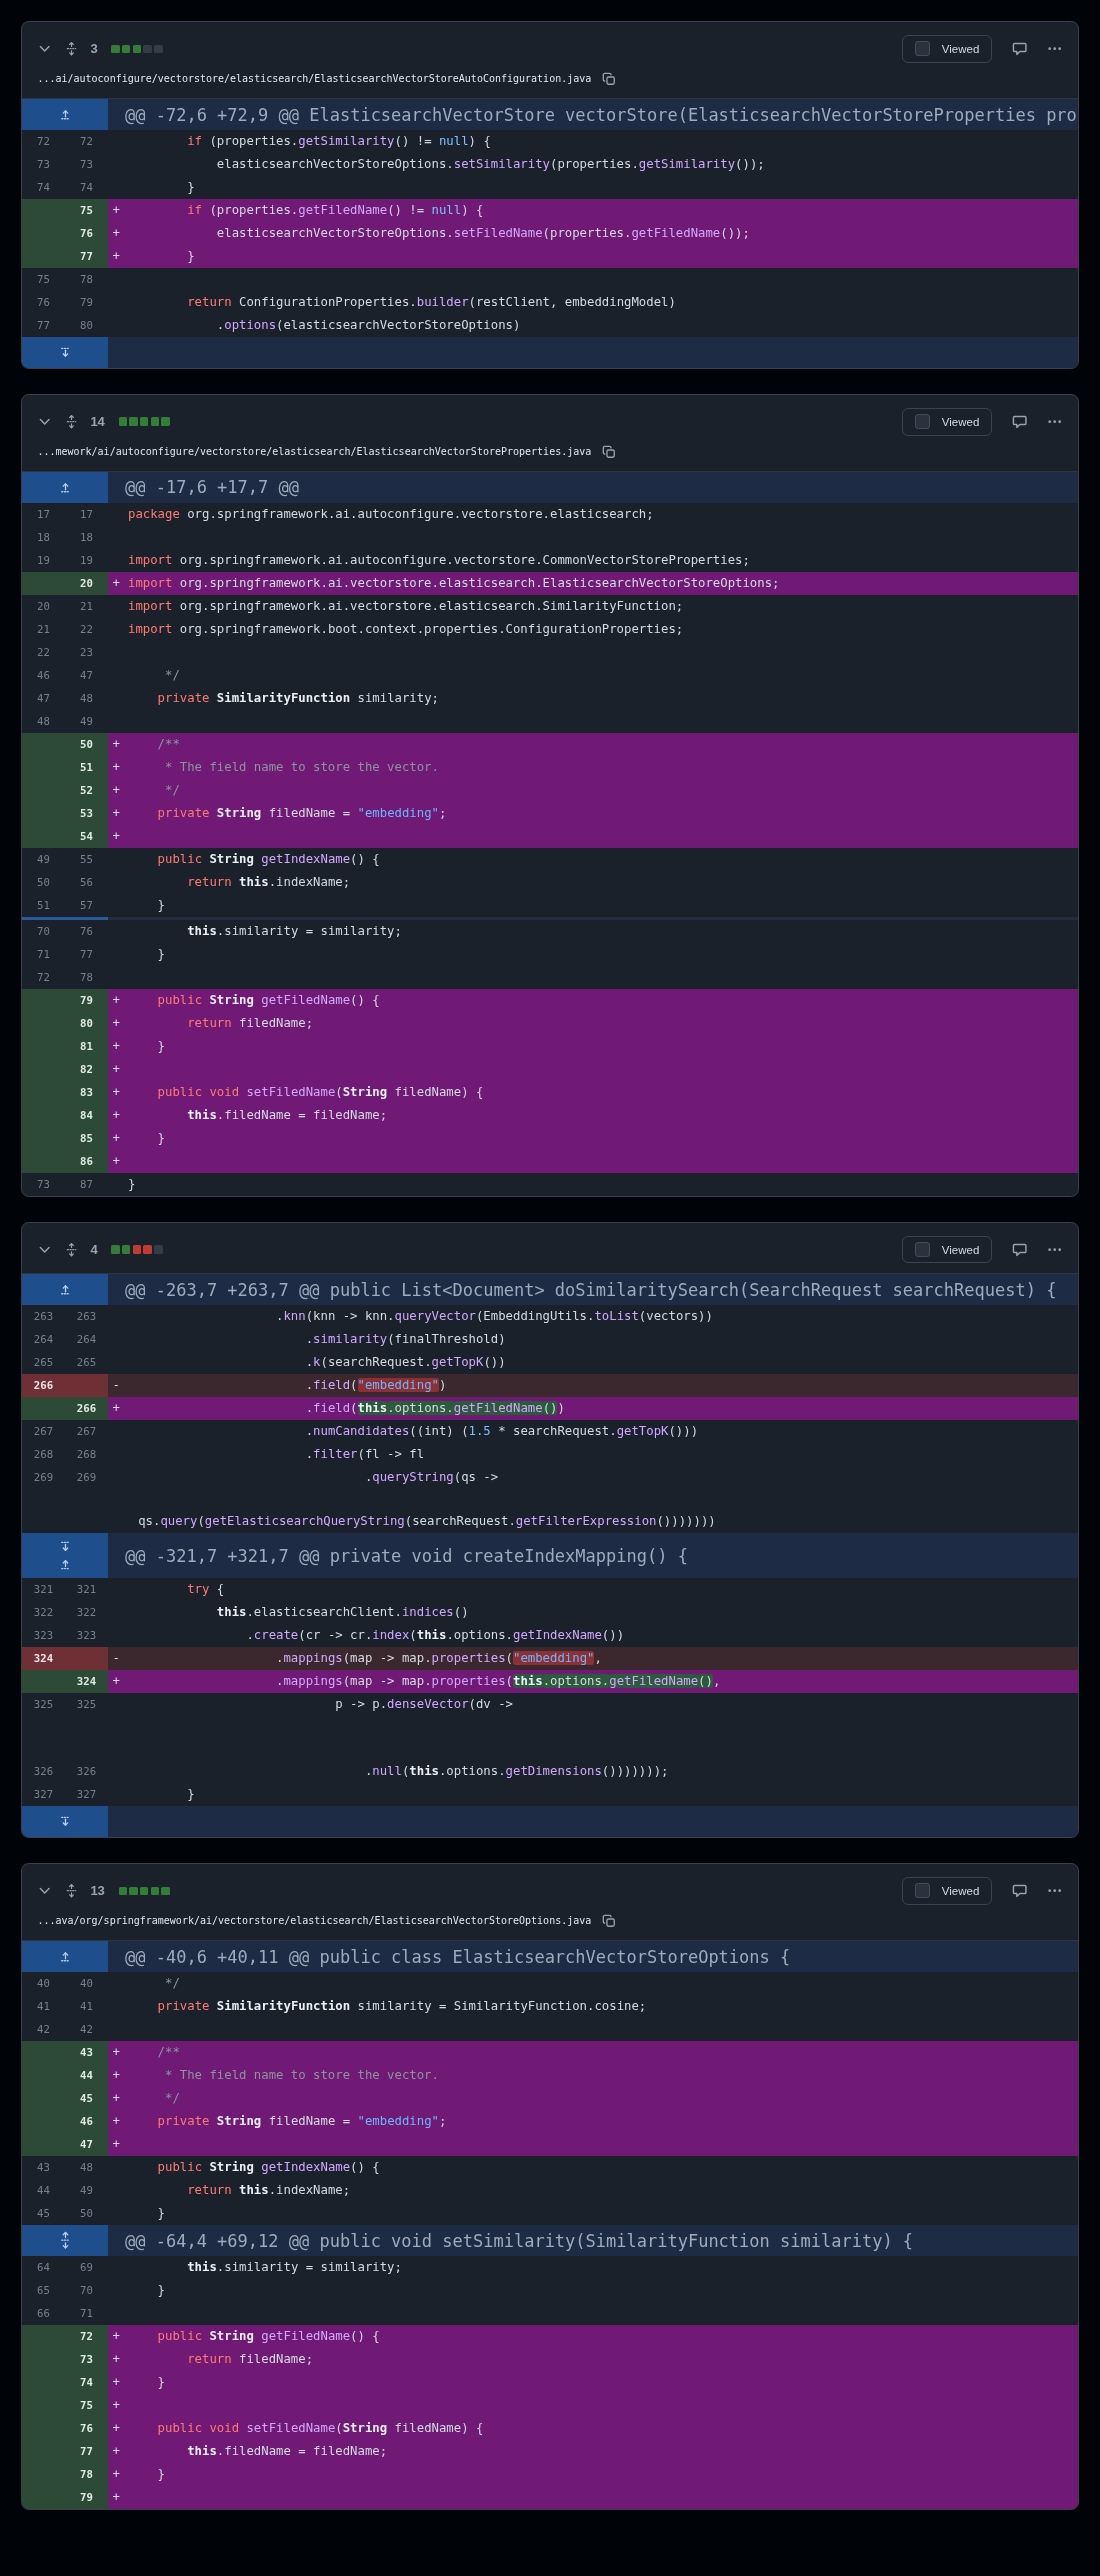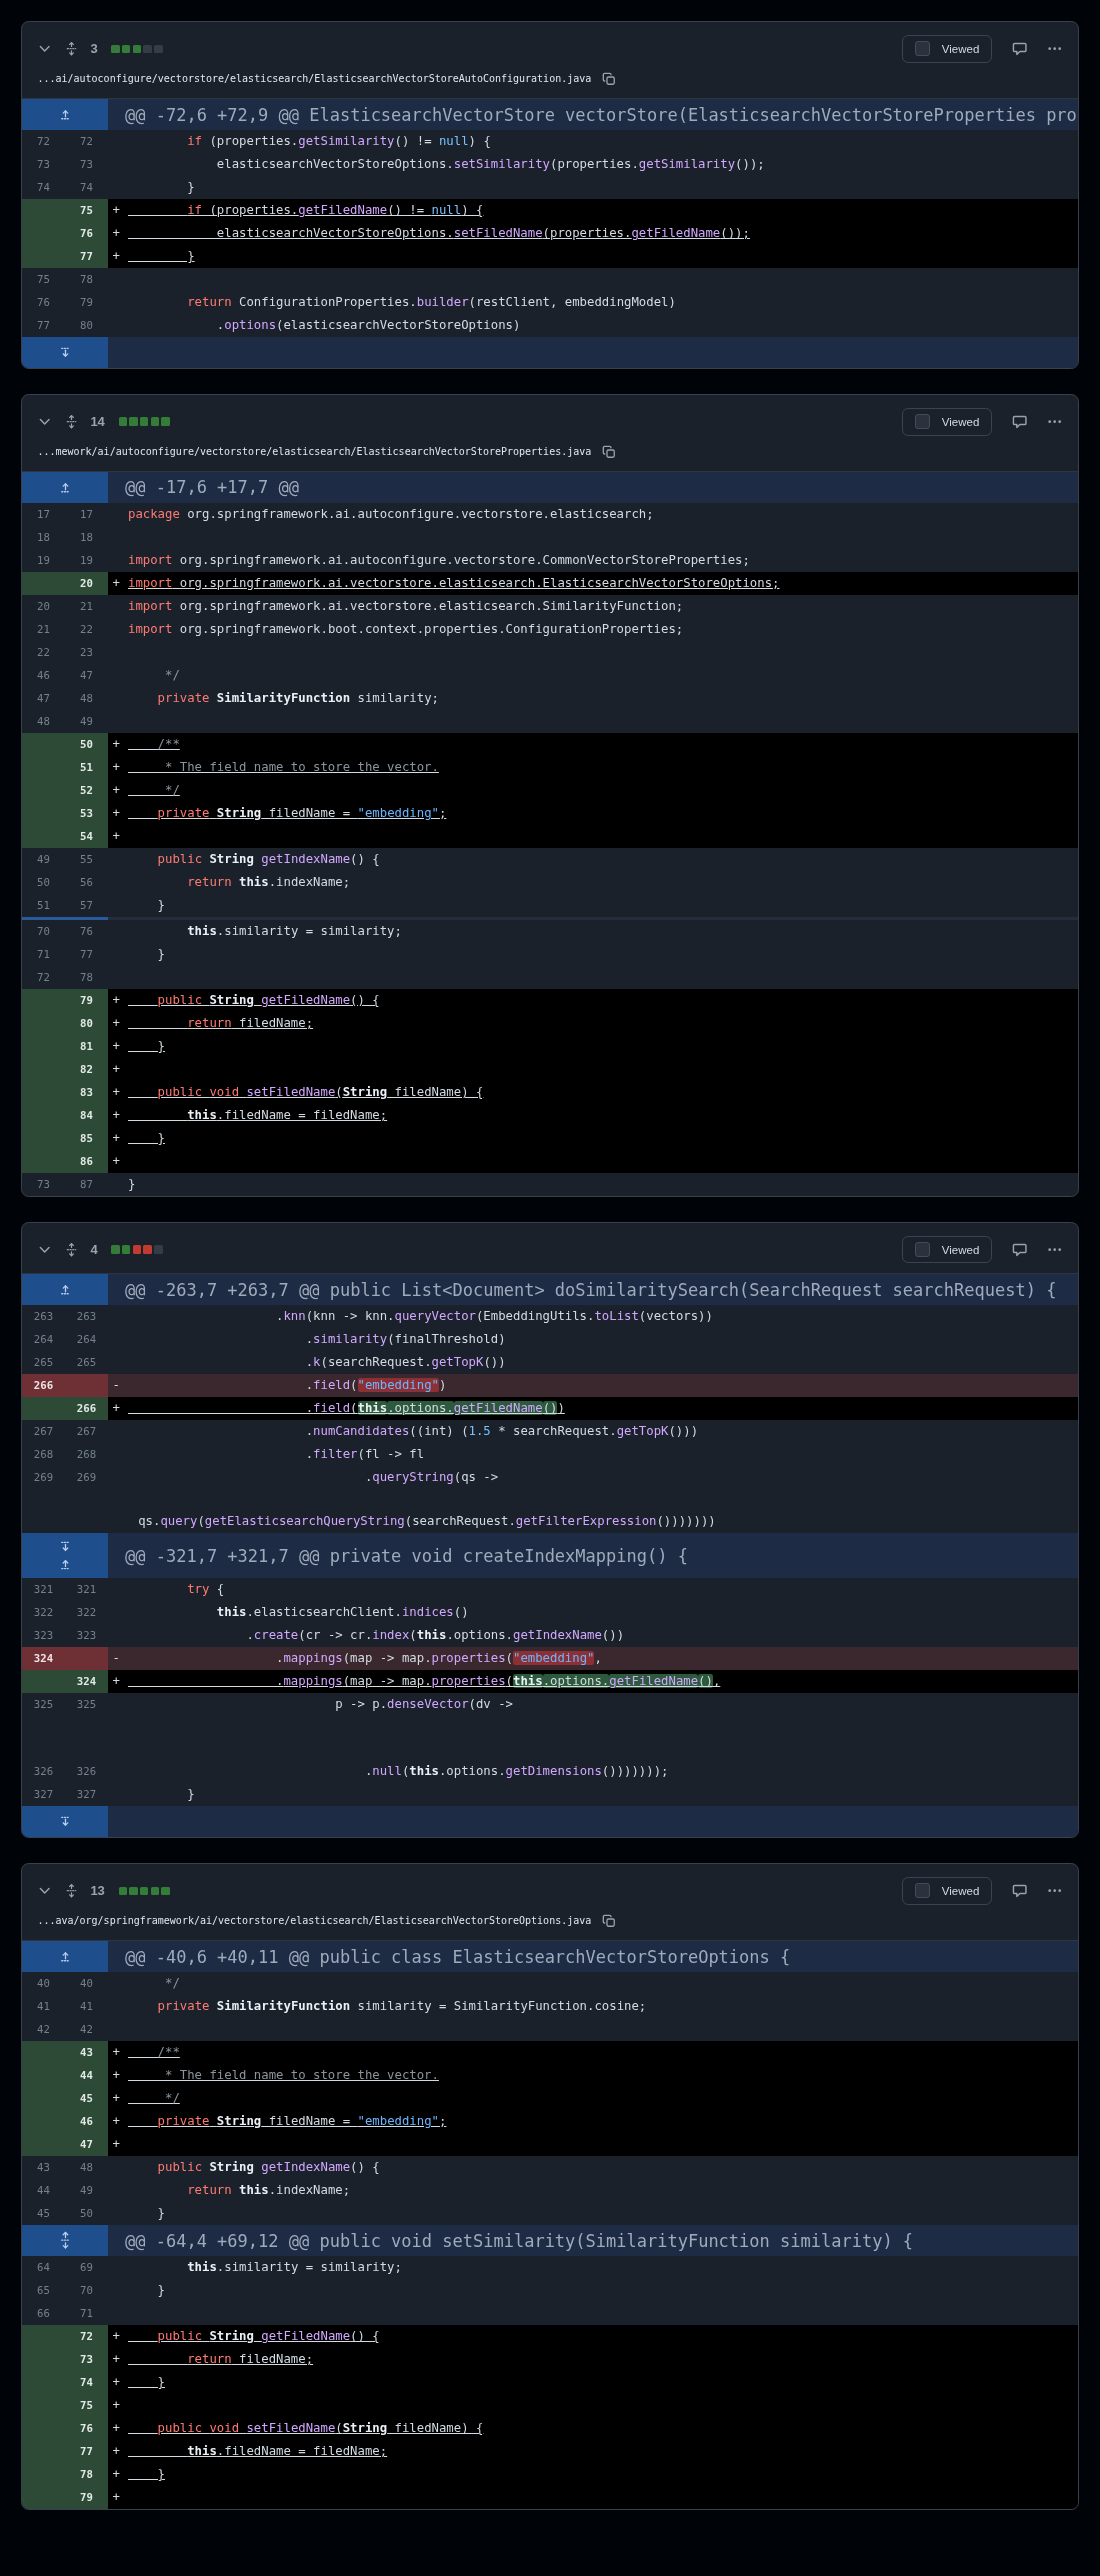--- a/index.html
+++ b/index.html
@@ -23,21 +23,21 @@
   .pathrow{display:flex;align-items:center;gap:11px;margin-top:11.5px;}
   .path{font-family:"DejaVu Sans Mono",monospace;font-size:10px;color:#e2e8ef;letter-spacing:0;}
   
   .diff{width:100%;}
   .row{display:grid;grid-template-columns:43px 43px 1fr;}
   .row.code-row{height:23px;}
   .num{font-family:"DejaVu Sans Mono",monospace;font-size:10.7px;line-height:23px;text-align:center;color:#75808d;user-select:none;cursor:pointer;}
   .code{font-family:"DejaVu Sans Mono",monospace;font-size:12.3px;line-height:23px;white-space:pre;color:#d3dbe3;padding-left:4.6px;overflow:hidden;}
   .mk{display:inline-block;width:15.4px;color:#d3dbe3;}
   .row.add .num{background:#2d4a37;color:#e3eae6;font-weight:600;}
-  .row.add .code{background:#000000;text-decoration:underline;}
+  .row.add .code{background:#701a75;}
   .row.del .num{background:#6e2f35;color:#f0e4e4;font-weight:600;}
   .row.del .code{background:#3b282e;}
   .row.wrap .code{padding-left:9.2px;}
   .seg.k{color:#ff7b72;}
   .seg.f{color:#d2a8ff;}
   .seg.s{color:#6cb6ff;}
   .seg.c{color:#79c0ff;}
   .seg.m{color:#8b949e;}
   .seg.b{color:#ebf0f6;font-weight:700;}
   .seg.x{background:#8d3036;border-radius:2.3px;}

